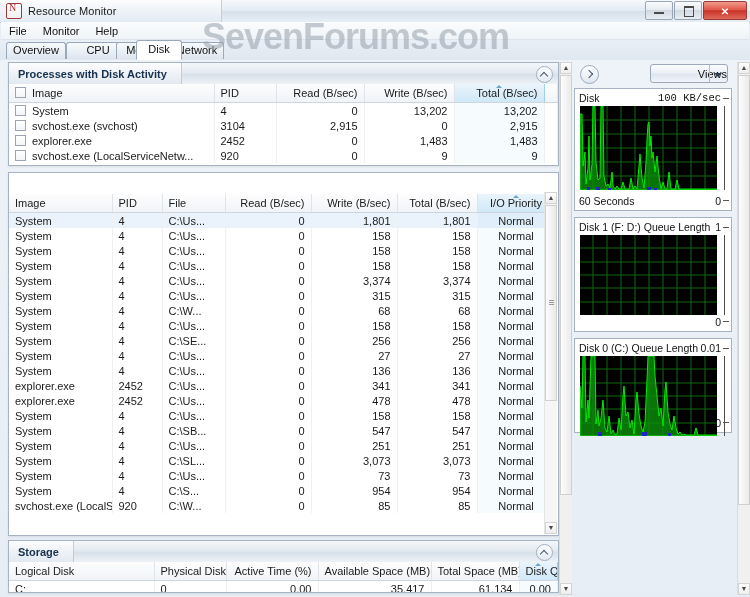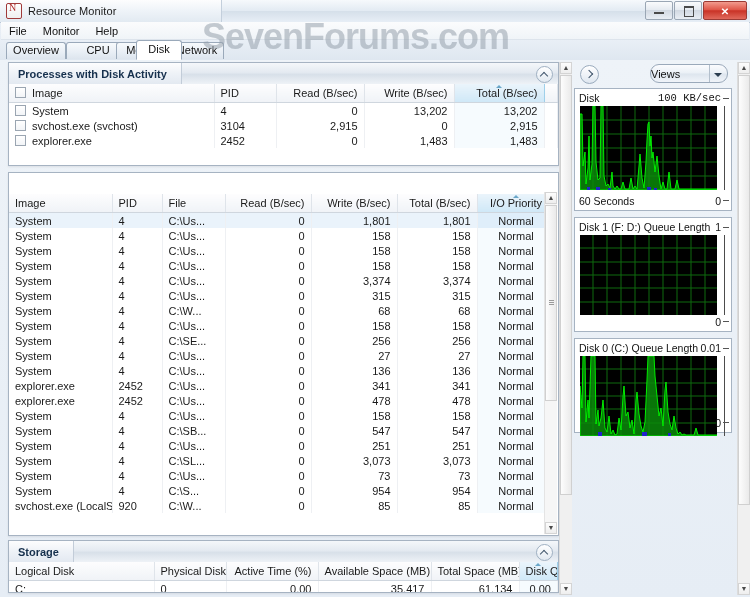--- a/index.html
+++ b/index.html
@@ -199,23 +199,23 @@
     position: absolute; left: 6px; top: 3px; width: 17px; height: 17px; border-radius: 50%;
     border: 1px solid #9aabbd; background: linear-gradient(180deg,#ffffff,#dfe7f0);
     cursor: default;
   }
   .nav-circle:before {
     content: ""; position: absolute; left: 5px; top: 5px; width: 5px; height: 5px;
     border-right: 1.6px solid #3c5168; border-top: 1.6px solid #3c5168; transform: rotate(45deg);
   }
   .views-btn {
     position: absolute; right: 4px; top: 2px; height: 19px; width: 78px;
-    border: 1px solid #9aa9ba; border-radius: 9px;
+    border: 1px solid #9aa9ba; border-radius: 3px;
     background: linear-gradient(180deg,#fbfcfe 0%,#eaf0f6 48%,#dde5ee 52%,#f0f4f9 100%);
-    font-size: 11px; color: #111; line-height: 18px; text-align: left; cursor: default;
+    font-size: 11px; color: #111; line-height: 18px; text-align: right; cursor: default;
     box-sizing: border-box;
   }
   .views-btn .sep { position: absolute; right: 17px; top: 0; bottom: 0; width: 1px; background: #b3bfcc;}
   .views-btn .caret {
     position: absolute; right: 5px; top: 8px; width: 0; height: 0;
     border-left: 4px solid transparent; border-right: 4px solid transparent; border-top: 4px solid #2c3e50;
   }
   .graph-box {
     position: absolute; left: 0; width: 158px;
     background: #ffffff; border: 1px solid #a6b3c2; box-sizing: border-box;
@@ -318,20 +318,28 @@
                 <td></td>
               </tr>
               <tr>
                 <td class="l"><span class="cbx"></span><span>explorer.exe</span></td>
                 <td class="l">2452</td>
                 <td>0</td>
                 <td>1,483</td>
                 <td class="sortcell">1,483</td>
                 <td></td>
               </tr>
+              <tr>
+                <td class="l"><span class="cbx"></span><span>svchost.exe (LocalServiceNetw...</span></td>
+                <td class="l">920</td>
+                <td>0</td>
+                <td>9</td>
+                <td class="sortcell">9</td>
+                <td></td>
+              </tr>
             </tbody>
           </table>
         </div>
       </div>
 
       <div class="panel" style="left:4px;top:110px;width:551px;height:364px;">
 
         <div style="position:absolute;left:0;top:21px;right:13px;bottom:1px;overflow:hidden;">
           <table class="grid">
             <colgroup>

